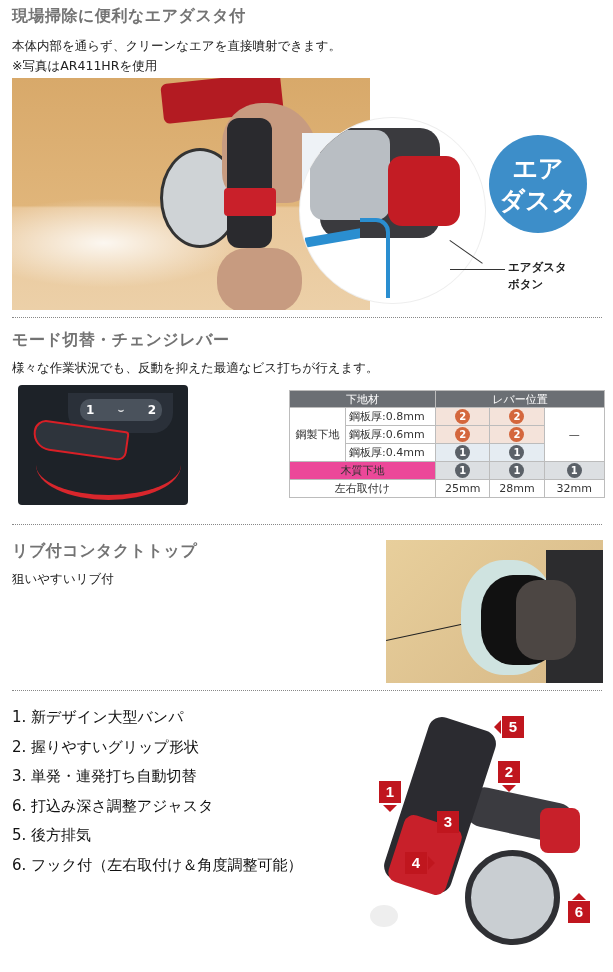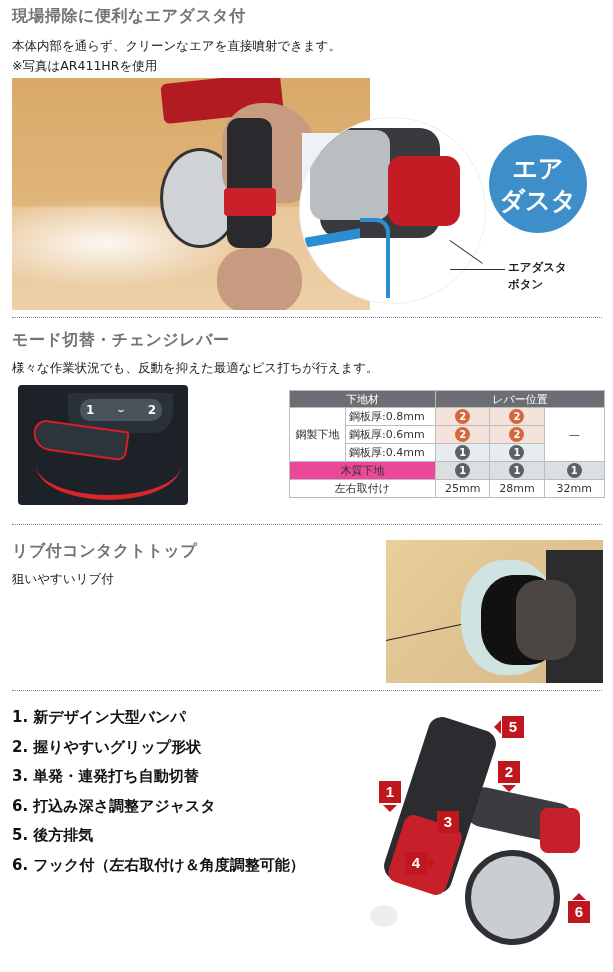--- a/index.html
+++ b/index.html
@@ -50,21 +50,21 @@
   
   .p3 { left: 386px; top: 540px; width: 217px; height: 143px; background: linear-gradient(135deg,#e8cf9c,#d6b886); }
   .p3 .ring { position:absolute; left:75px; top:20px; width:95px; height:115px; border-radius:45%; background:#cfe3e0; }
   .p3 .inner { position:absolute; left:95px; top:35px; width:80px; height:90px; border-radius:40%; background:#111; }
   .p3 .head { position:absolute; left:130px; top:40px; width:60px; height:80px; border-radius:22px; background:#4c4643; }
   .p3 .body { position:absolute; left:160px; top:10px; width:60px; height:135px; background:#2c2c2e; }
   .p3 .line { position:absolute; left:0; top:100px; width:80px; height:1px; background:#222; transform: rotate(-12deg); transform-origin:0 0; }
 
   
   .features { position:absolute; left:12px; top:703px; list-style:none; }
-  .features li { font-size:15px; font-weight:bold; color:#111; height:29.5px; line-height:29.5px; }
+  .features li { font-size:15px; font-weight:normal; color:#111; height:29.5px; line-height:29.5px; }
   .p4 { left: 365px; top: 700px; width: 240px; height: 260px; }
   .p4 .gun { position:absolute; left:40px; top:20px; width:70px; height:170px; background:#2b2b30; border-radius:14px; transform: rotate(18deg); }
   .p4 .gunred { position:absolute; left:30px; top:120px; width:60px; height:70px; background:#c8202a; border-radius:10px; transform: rotate(18deg); }
   .p4 .handle { position:absolute; left:100px; top:95px; width:110px; height:40px; background:#3b3b40; border-radius:18px; transform: rotate(12deg); }
   .p4 .handred { position:absolute; left:175px; top:108px; width:40px; height:45px; background:#c8202a; border-radius:8px; }
   .p4 .mag { position:absolute; left:100px; top:150px; width:95px; height:95px; border-radius:50%; background:#c9ced2; border:6px solid #2f3034; }
   .p4 .foot { position:absolute; left:5px; top:205px; width:28px; height:22px; border-radius:50%; background:#eeeeee; }
   .tag { position:absolute; width:22px; height:22px; background:#c0161e; color:#fff; font-size:15px; font-weight:bold; text-align:center; line-height:22px; font-family:"Liberation Sans", sans-serif; }
   .tri { position:absolute; width:0; height:0; }
 </style>

